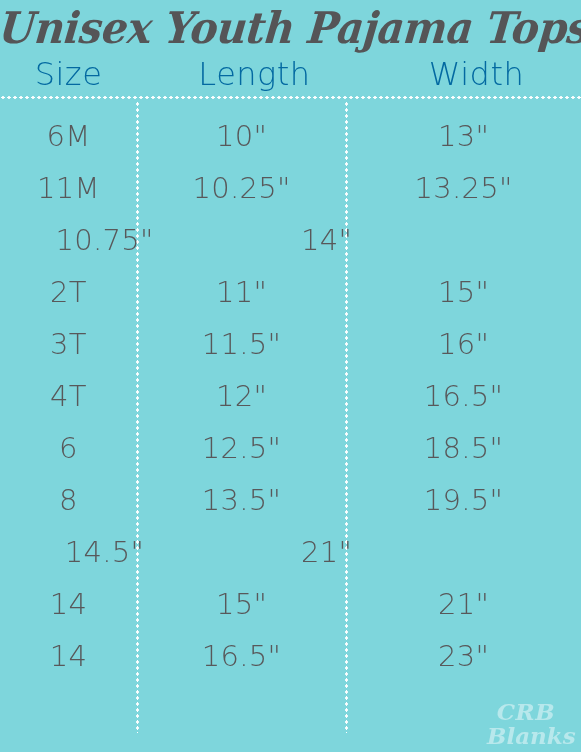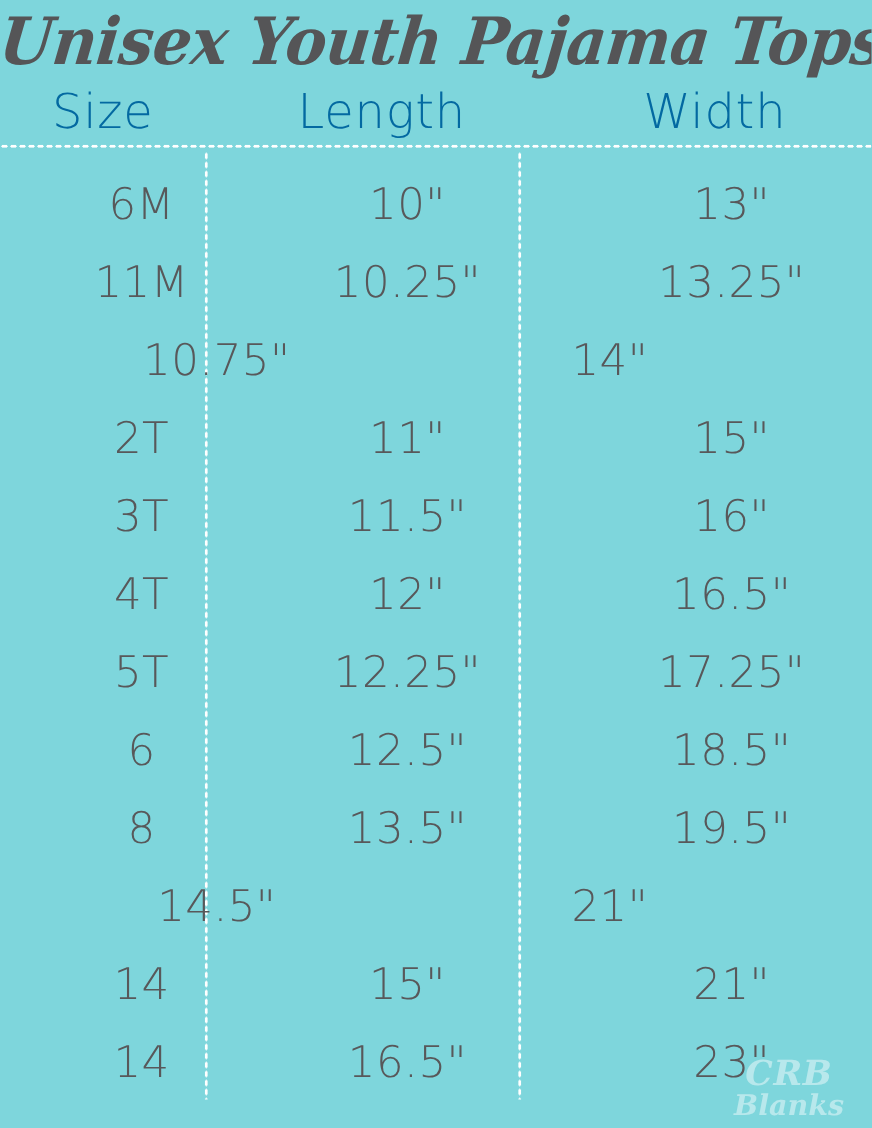--- a/index.html
+++ b/index.html
@@ -106,39 +106,38 @@
   .cell {
     display: flex;
     align-items: center;
     justify-content: center;
     font-family: "DejaVu Sans", sans-serif;
     font-weight: 300;
     font-size: 29px;
     letter-spacing: 0.3px;
     color: #58585a;
     line-height: 1;
-    padding-left: 40px;
   }
 
   
   .watermark {
     position: absolute;
     right: 16px;
     bottom: 4px;
     width: 78px;
     text-align: center;
     font-family: "DejaVu Serif", serif;
     font-style: italic;
     font-weight: 700;
     color: rgba(255,255,255,0.45);
     line-height: 1.05;
     pointer-events: none;
   }
   .watermark .wm-top { font-size: 23px; display: block; letter-spacing: 0.5px; }
-  .watermark .wm-bottom { font-size: 19px; display: block; }
+  .watermark .wm-bottom { font-size: 23px; display: block; }
 </style>
 </head>
 <body>
 
 <div class="chart">
 
   <div class="title">Unisex Youth Pajama Tops</div>
 
   <div class="header-row">
     <div class="header-cell col-size">Size</div>
@@ -174,25 +173,20 @@
       <div class="cell col-size">3T</div>
       <div class="cell col-width">11.5"</div>
       <div class="cell col-length">16"</div>
     </div>
     <div class="row">
       <div class="cell col-size">4T</div>
       <div class="cell col-width">12"</div>
       <div class="cell col-length">16.5"</div>
     </div>
     <div class="row">
-      <div class="cell col-size">5T</div>
-      <div class="cell col-width">12.25"</div>
-      <div class="cell col-length">17.25"</div>
-    </div>
-    <div class="row">
       <div class="cell col-size">6</div>
       <div class="cell col-width">12.5"</div>
       <div class="cell col-length">18.5"</div>
     </div>
     <div class="row">
       <div class="cell col-size">8</div>
       <div class="cell col-width">13.5"</div>
       <div class="cell col-length">19.5"</div>
     </div>
     <div class="row">

